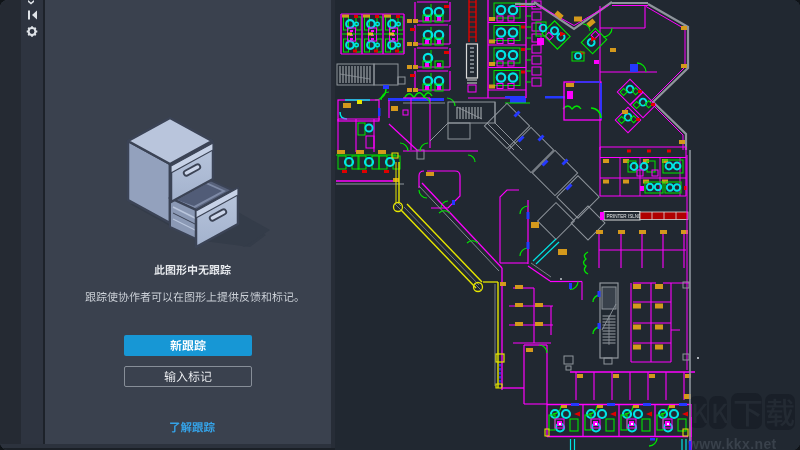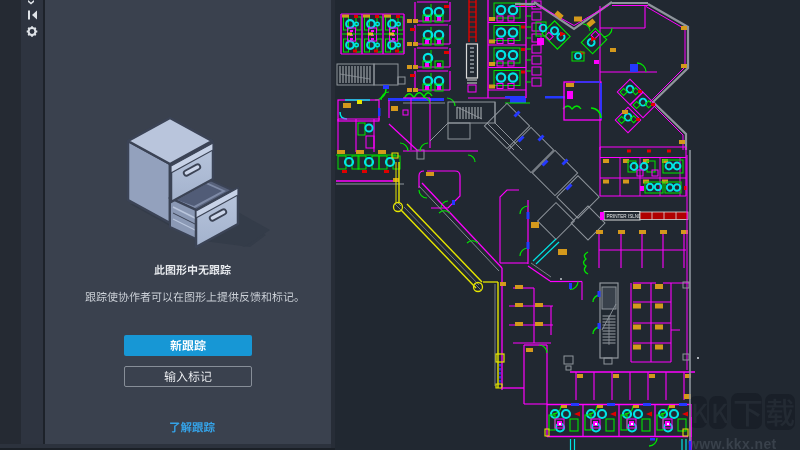--- a/index.html
+++ b/index.html
@@ -1,15 +1,15 @@
 <!DOCTYPE html>
 <html><head><meta charset="utf-8">
 <style>
 html,body{margin:0;padding:0;background:#101418;}
-#app{position:relative;width:800px;height:450px;overflow:hidden;font-family:"Liberation Sans",sans-serif;background:#3a414e;}
+#app{position:relative;width:800px;height:450px;overflow:hidden;font-family:"Liberation Sans",sans-serif;background:#3a414e;border-radius:8px;}
 .abs{position:absolute;}
 </style></head>
 <body>
 <div id="app">
 <div class="abs" style="left:0;top:0;width:21px;height:450px;background:#252a33"></div>
 <div class="abs" style="left:21px;top:0;width:22px;height:450px;background:#2e3440"></div>
 <svg width="22" height="60" viewBox="0 0 22 60" style="position:absolute;left:21px;top:0">
 <g fill="#dfe3e8">
 <path d="M7,0 L10,2.5 L13,0 L13,2 L10,4.5 L7,2 Z"></path>
 <path d="M7,10.5 h2 v9 h-2 Z"></path>

